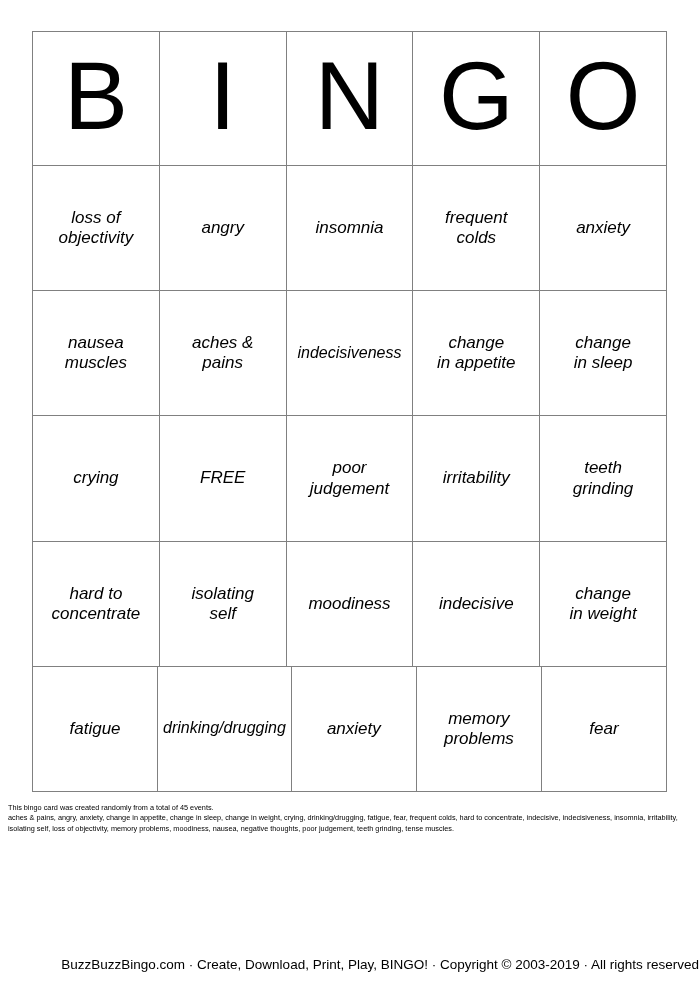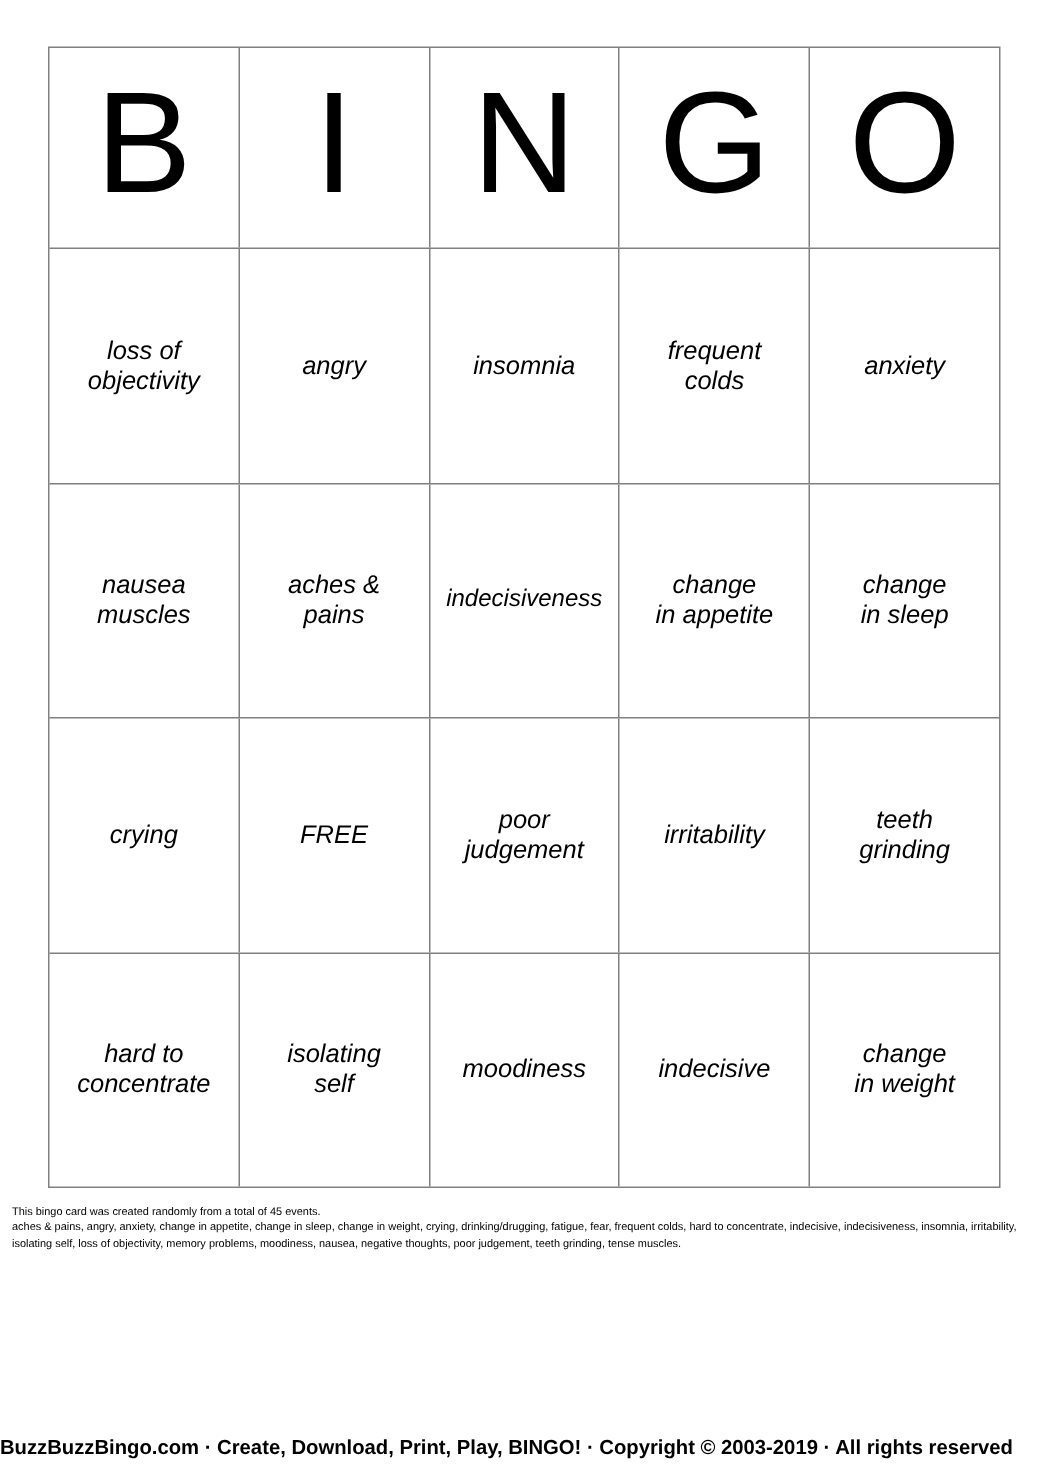--- a/index.html
+++ b/index.html
@@ -95,24 +95,23 @@
   }
   .notes .note-line { display: block; }
   .notes .note-list { display: block; }
 
   
   .copyright {
     position: absolute;
     left: 0;
     top: 957px;
     width: 699px;
-    text-align: left;
+    text-align: right;
     font-size: 13.5px;
     color: #000000;
-    font-weight: bold;
   }
 </style>
 </head>
 <body>
 
 <div class="page">
 
   <div class="card">
 
     <div class="header-row">
@@ -161,20 +160,28 @@
         <div class="cell">hard to
 concentrate</div>
         <div class="cell">isolating
 self</div>
         <div class="cell">moodiness</div>
         <div class="cell">indecisive</div>
         <div class="cell">change
 in weight</div>
       </div>
 
+      <div class="grid-row">
+        <div class="cell">fatigue</div>
+        <div class="cell small">drinking/drugging</div>
+        <div class="cell">anxiety</div>
+        <div class="cell">memory
+problems</div>
+        <div class="cell">fear</div>
+      </div>
 
     </div>
   </div>
 
   <div class="notes">
     <span class="note-line">This bingo card was created randomly from a total of 45 events.</span>
     <span class="note-list">aches &amp; pains, angry, anxiety, change in appetite, change in sleep, change in weight, crying, drinking/drugging, fatigue, fear, frequent colds, hard to concentrate, indecisive, indecisiveness, insomnia, irritability, isolating self, loss of objectivity, memory problems, moodiness, nausea, negative thoughts, poor judgement, teeth grinding, tense muscles.</span>
   </div>
 
   <div class="copyright">BuzzBuzzBingo.com · Create, Download, Print, Play, BINGO! · Copyright © 2003-2019 · All rights reserved</div>

